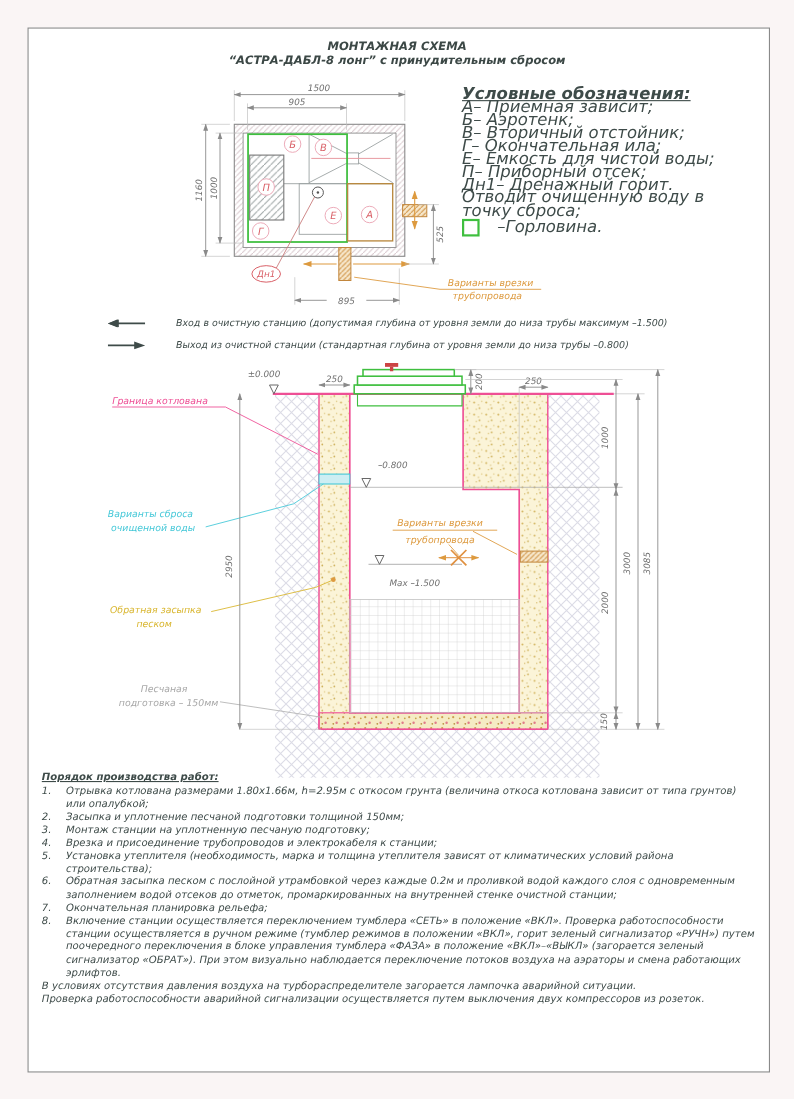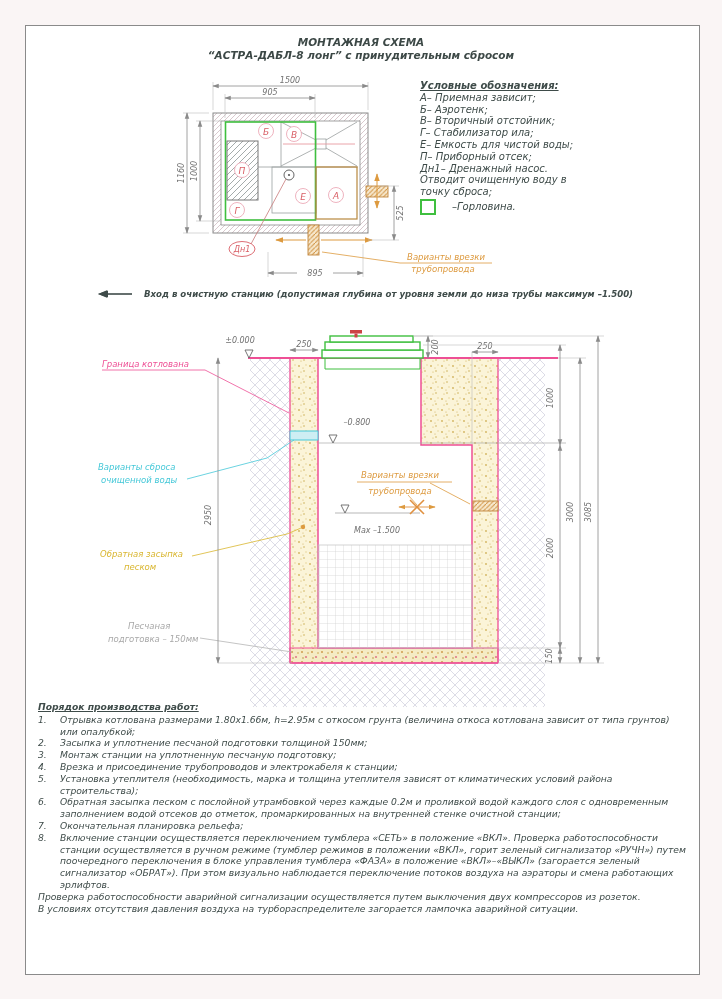--- a/index.html
+++ b/index.html
@@ -3,26 +3,26 @@
 <meta charset="utf-8">
 <style>
   html,body{margin:0;padding:0;background:#faf5f5;}
   .sheet{position:relative;width:722px;height:999px;background:#faf5f5;overflow:hidden;
          font-family:"DejaVu Sans",sans-serif;color:#3e4b49;}
   .frame{position:absolute;left:25px;top:25px;width:675px;height:950px;
          background:#fff;border:1.5px solid #8a8a8a;box-sizing:border-box;}
   .abs{position:absolute;}
   .title-block{left:0;right:0;top:36px;text-align:center;font-weight:bold;font-style:italic;
                font-size:10.5px;line-height:13px;color:#3c4846;}
-  .legend{left:420px;top:80px;width:240px;font-style:italic;font-size:10px;line-height:11.8px;color:#3e4b49;}
+  .legend{left:420px;top:80px;width:240px;font-style:italic;font-size:15px;line-height:11.8px;color:#3e4b49;}
   .legend .lt{text-decoration:underline;font-weight:bold;}
   .gor{display:flex;align-items:center;gap:16px;margin-top:1px;}
   .gorbox{width:12px;height:12px;border:2px solid #3fbf3f;display:inline-block;}
   .io{left:98px;top:284px;width:580px;font-style:italic;font-size:8.6px;line-height:20px;color:#3e4b49;}
-  .iorow{display:flex;align-items:center;gap:12px;white-space:nowrap;font-weight:bold;}
+  .iorow{display:flex;align-items:center;gap:28px;white-space:nowrap;}
   .work{left:38px;top:701px;width:650px;font-style:italic;font-size:9.2px;line-height:11.8px;color:#3e4b49;}
   .work .wh{font-weight:bold;text-decoration:underline;margin-bottom:1px;}
   .wrow{display:grid;grid-template-columns:22px 1fr;}
   .wextra{margin-left:0;}
   svg text{font-family:"DejaVu Sans",sans-serif;font-style:italic;}
   .dimt{fill:#6f6f6f;font-size:8px;}
   .dims{stroke:#8a8a8a;stroke-width:0.8;fill:none;}
   .thin{stroke:#bdbdbd;stroke-width:0.6;fill:none;}
   .part{stroke:#9aa0a0;stroke-width:0.8;fill:none;}
 </style>
@@ -35,24 +35,24 @@
   <div class="abs title-block">
     <div>МОНТАЖНАЯ СХЕМА</div>
     <div>“АСТРА-ДАБЛ-8 лонг” с принудительным сбросом</div>
   </div>
 
   <div class="abs legend">
     <div class="lt">Условные обозначения:</div>
     <div>А– Приемная зависит;</div>
     <div>Б– Аэротенк;</div>
     <div>В– Вторичный отстойник;</div>
-    <div>Г– Стабилизатор ила;</div>
+    <div>Г– Окончательная ила;</div>
     <div>Е– Емкость для чистой воды;</div>
     <div>П– Приборный отсек;</div>
-    <div>Дн1– Дренажный насос.</div>
+    <div>Дн1– Дренажный горит.</div>
     <div>Отводит очищенную воду в</div>
     <div>точку сброса;</div>
     <div class="gor">
       <span class="gorbox"></span>
       <span>–Горловина.</span>
     </div>
   </div>
 
   <svg class="abs" style="left:0;top:0" width="722" height="999" viewBox="0 0 722 999">
     <defs>
@@ -280,20 +280,27 @@
 
   <div class="abs io">
     <div class="iorow">
       <svg width="34" height="8">
         <line x1="8" y1="4" x2="34" y2="4" stroke="#3e4b49" stroke-width="1.6"></line>
         <path d="M9,4 L0,0.2 L0,7.8 Z" fill="#3e4b49" transform="rotate(180 4.5 4)"></path>
         <path d="M0,4 L10,0.5 L10,7.5 Z" fill="#3e4b49"></path>
       </svg>
       <span>Вход в очистную станцию (допустимая глубина от уровня земли до низа трубы максимум –1.500)</span>
     </div>
+    <div class="iorow">
+      <svg width="34" height="8">
+        <line x1="0" y1="4" x2="26" y2="4" stroke="#3e4b49" stroke-width="1.6"></line>
+        <path d="M34,4 L24,0.5 L24,7.5 Z" fill="#3e4b49"></path>
+      </svg>
+      <span>Выход из очистной станции (стандартная глубина от уровня земли до низа трубы –0.800)</span>
+    </div>
   </div>
 
   <div class="abs work">
     <div class="wh">Порядок производства работ:</div>
     <div class="wrow">
       <div>1.</div>
       <div>Отрывка котлована размерами 1.80х1.66м, h=2.95м с откосом грунта (величина откоса котлована зависит от типа грунтов) или опалубкой;</div>
     </div>
     <div class="wrow">
       <div>2.</div>
@@ -316,16 +323,16 @@
       <div>Обратная засыпка песком с послойной утрамбовкой через каждые 0.2м и проливкой водой каждого слоя с одновременным заполнением водой отсеков до отметок, промаркированных на внутренней стенке очистной станции;</div>
     </div>
     <div class="wrow">
       <div>7.</div>
       <div>Окончательная планировка рельефа;</div>
     </div>
     <div class="wrow">
       <div>8.</div>
       <div>Включение станции осуществляется переключением тумблера «СЕТЬ» в положение «ВКЛ». Проверка работоспособности станции осуществляется в ручном режиме (тумблер режимов в положении «ВКЛ», горит зеленый сигнализатор «РУЧН») путем поочередного переключения в блоке управления тумблера «ФАЗА»  в положение «ВКЛ»–«ВЫКЛ» (загорается зеленый сигнализатор «ОБРАТ»).   При этом визуально наблюдается переключение потоков воздуха на аэраторы и смена работающих эрлифтов.</div>
     </div>
+    <div class="wextra">В условиях  отсутствия давления воздуха на турбораспределителе загорается лампочка аварийной ситуации.</div>
     <div class="wextra">Проверка работоспособности аварийной сигнализации осуществляется путем выключения двух компрессоров из розеток.</div>
-    <div class="wextra">В условиях  отсутствия давления воздуха на турбораспределителе загорается лампочка аварийной ситуации.</div>
   </div>
 </div>
 
 </body></html>

